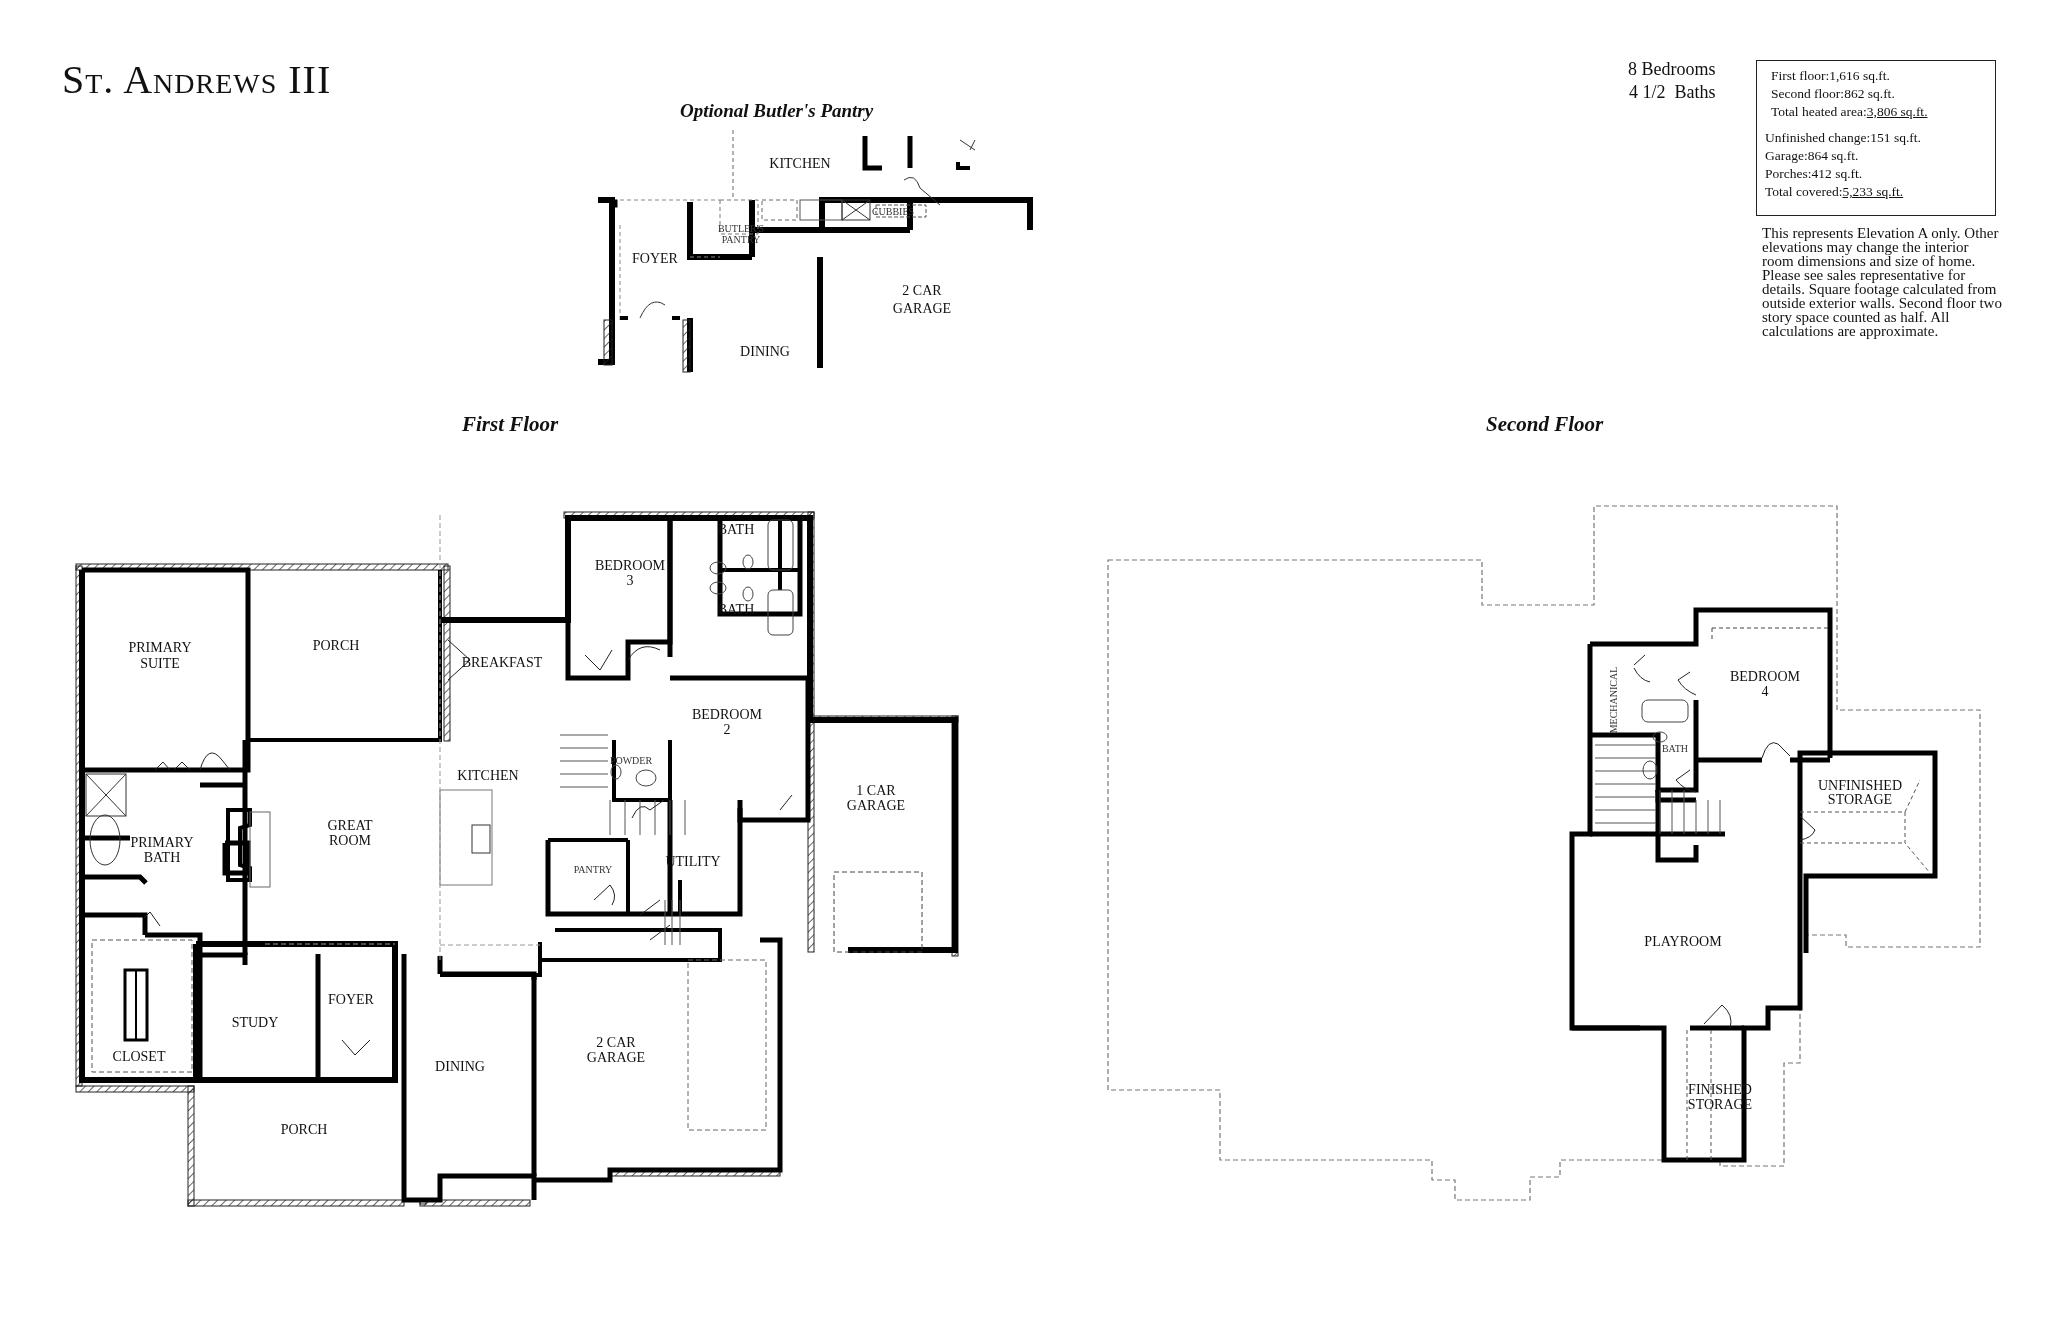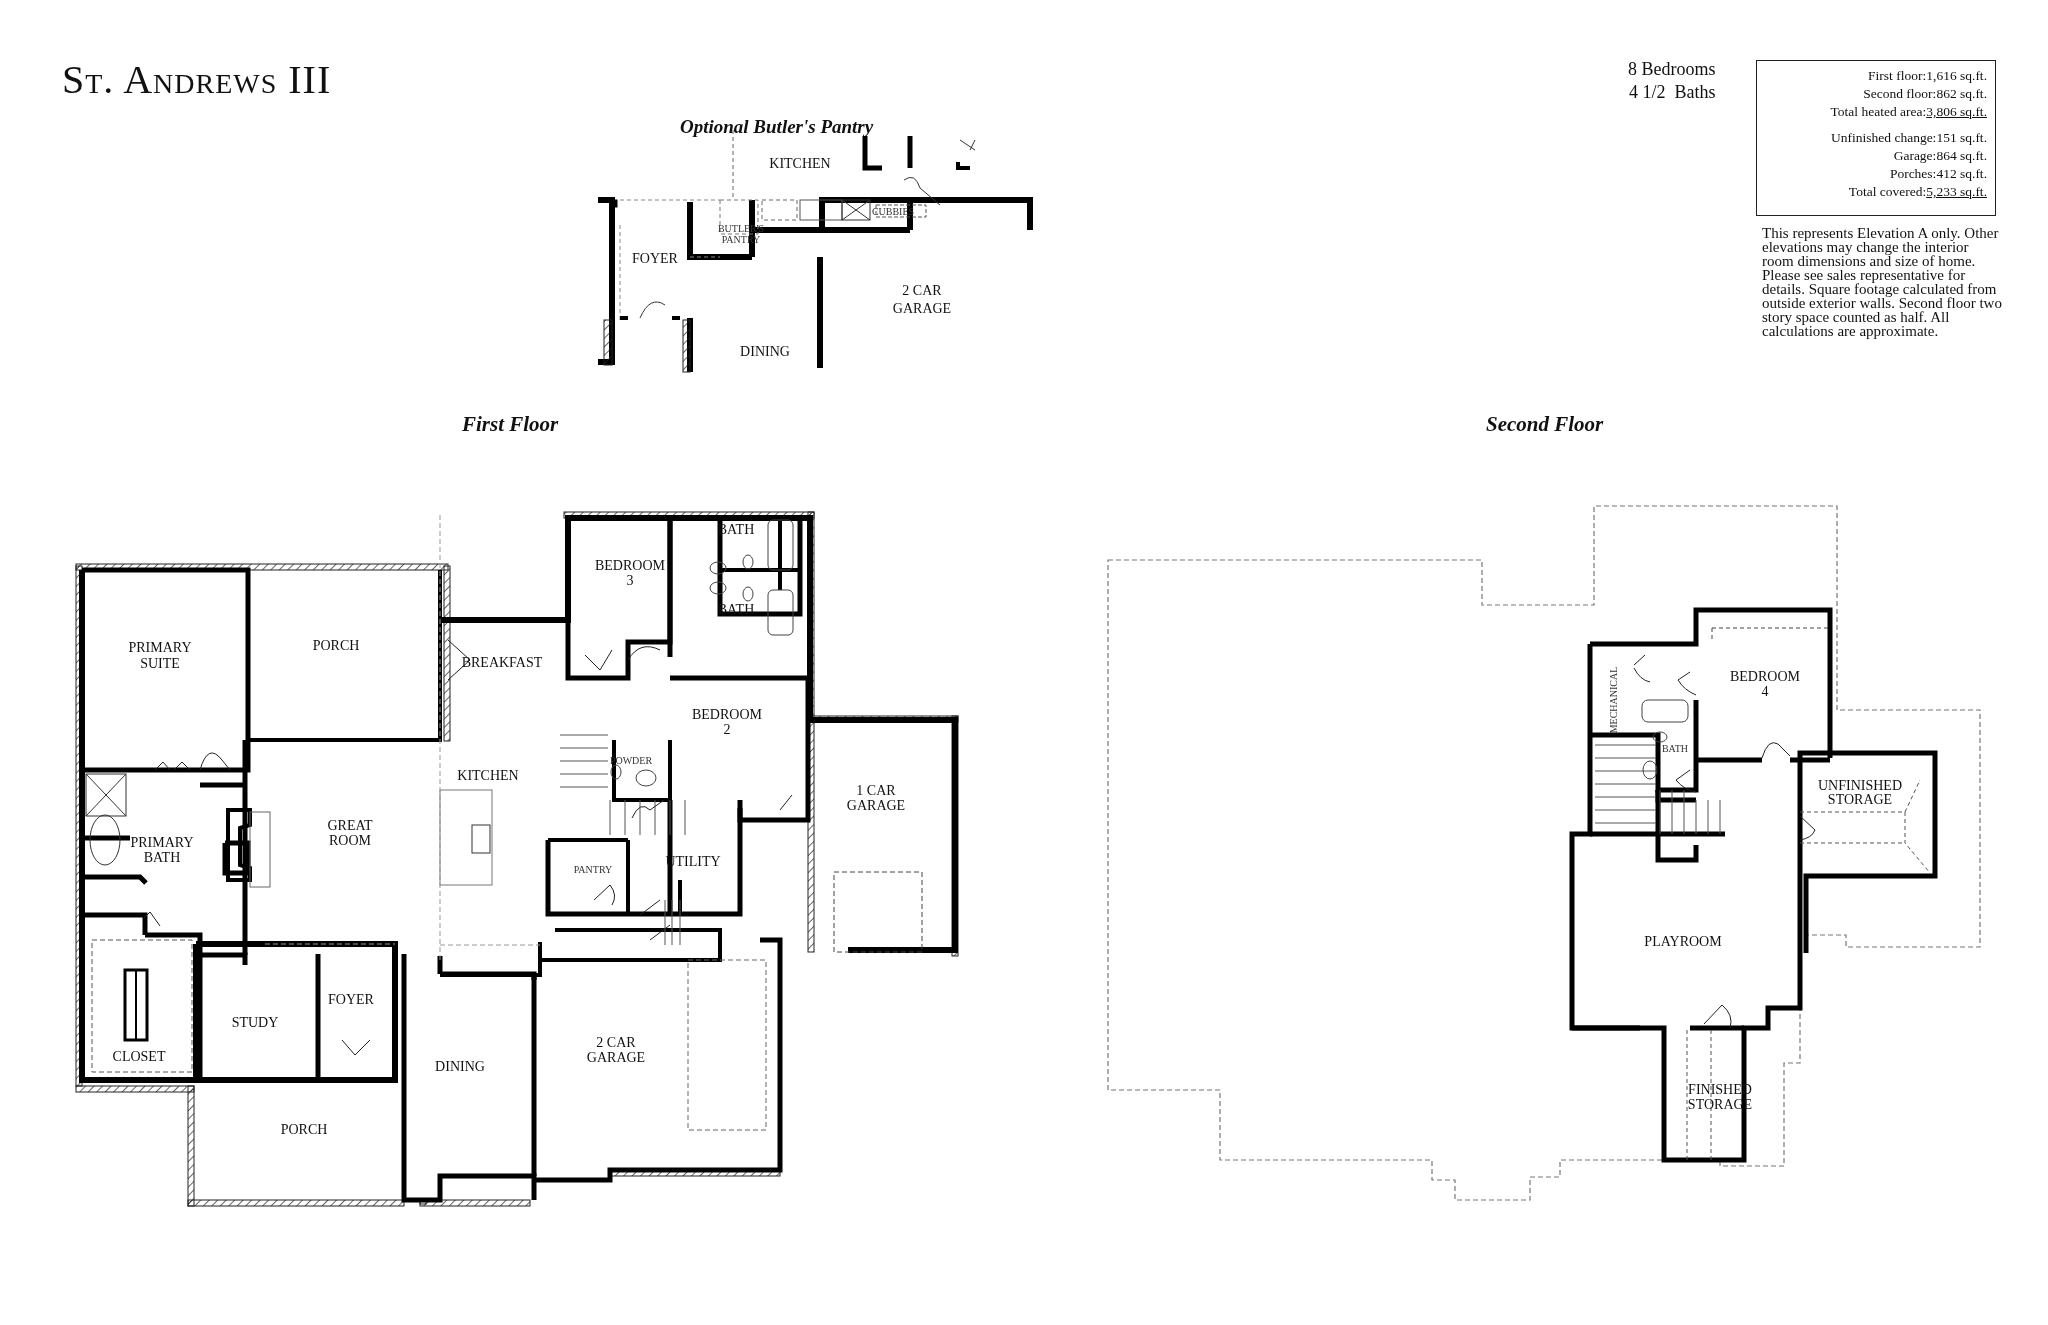--- a/index.html
+++ b/index.html
@@ -3,34 +3,34 @@
 <meta charset="utf-8">
 <style>
   html,body{margin:0;padding:0;background:#fff;}
   body{width:2048px;height:1325px;position:relative;overflow:hidden;font-family:"Liberation Serif","DejaVu Serif",serif;color:#111;}
   .abs{position:absolute;}
   .title{left:62px;top:56px;font-size:40px;letter-spacing:1px;font-variant:small-caps;font-family:"Liberation Serif",serif;}
   .subtitle{font-style:italic;font-weight:bold;font-size:19px;font-family:"Liberation Serif",serif;}
   .floorlabel{font-style:italic;font-weight:bold;font-size:21px;font-family:"Liberation Serif",serif;}
   .beds{left:1628px;top:58px;font-size:18px;line-height:23px;}
   .stats{left:1756px;top:60px;width:240px;height:156px;border:1.5px solid #222;font-size:13.5px;padding:6px 8px;box-sizing:border-box;}
-  .stats .row{display:flex;justify-content:flex-end;line-height:18px;margin-left:45px;}
+  .stats .row{display:flex;justify-content:flex-start;line-height:18px;}
   .stats .gap{height:8px;}
   .stats .u{text-decoration:underline;}
   .stats .ind{padding-left:6px;}
   .note{left:1762px;top:226px;width:240px;font-size:15px;line-height:14px;}
   svg{position:absolute;left:0;top:0;}
   .rl{font-family:"Liberation Serif",serif;font-size:14px;fill:#111;text-anchor:middle;}
   .rls{font-family:"Liberation Serif",serif;font-size:10px;fill:#333;text-anchor:middle;}
 </style>
 </head>
 <body>
 
 <div class="abs title">St. Andrews III</div>
-<div class="abs subtitle" style="left:680px;top:116px;">Optional Butler's Pantry</div>
+<div class="abs subtitle" style="left:680px;top:100px;">Optional Butler's Pantry</div>
 <div class="abs beds">
   <div>8 Bedrooms</div>
   <div style="white-space:pre;text-align:right;">4 1/2  Baths</div>
 </div>
 
 <div class="abs stats">
   <div class="row ind">
       <span>First floor:</span>
       <span>1,616 sq.ft.</span>
     </div>

